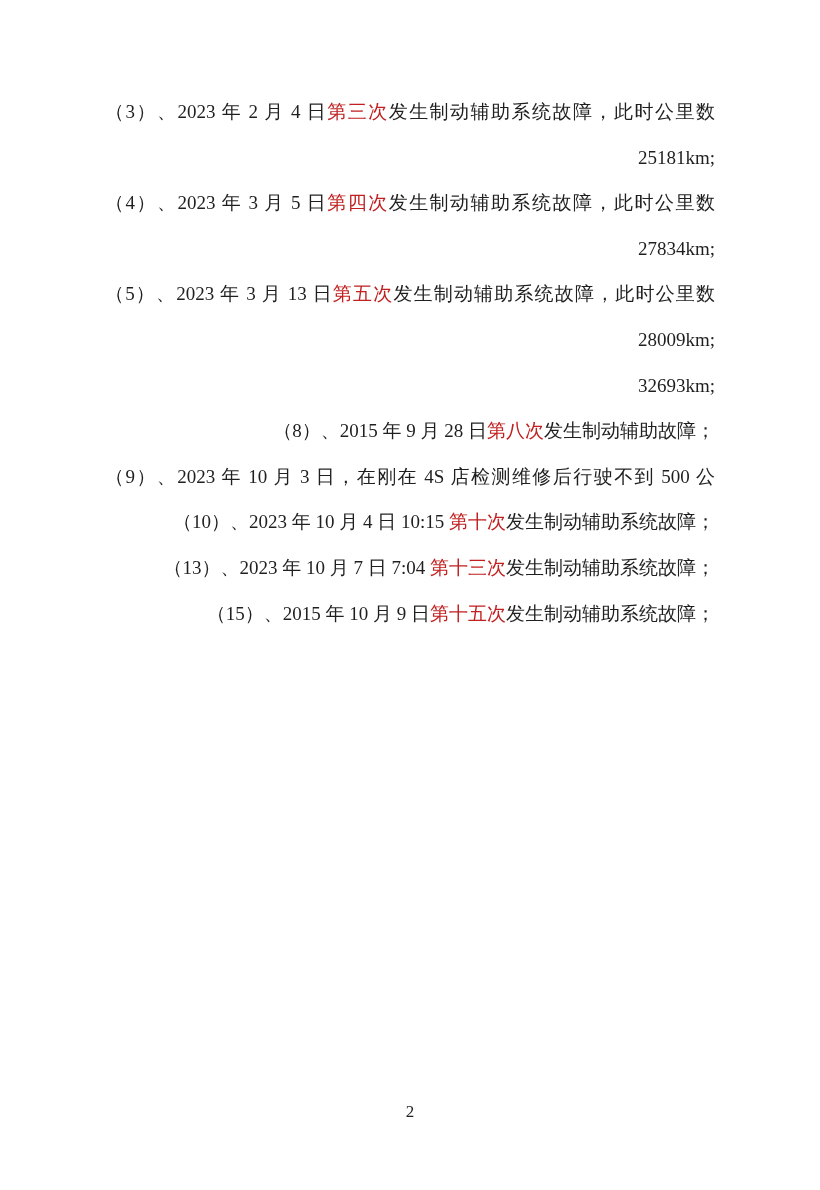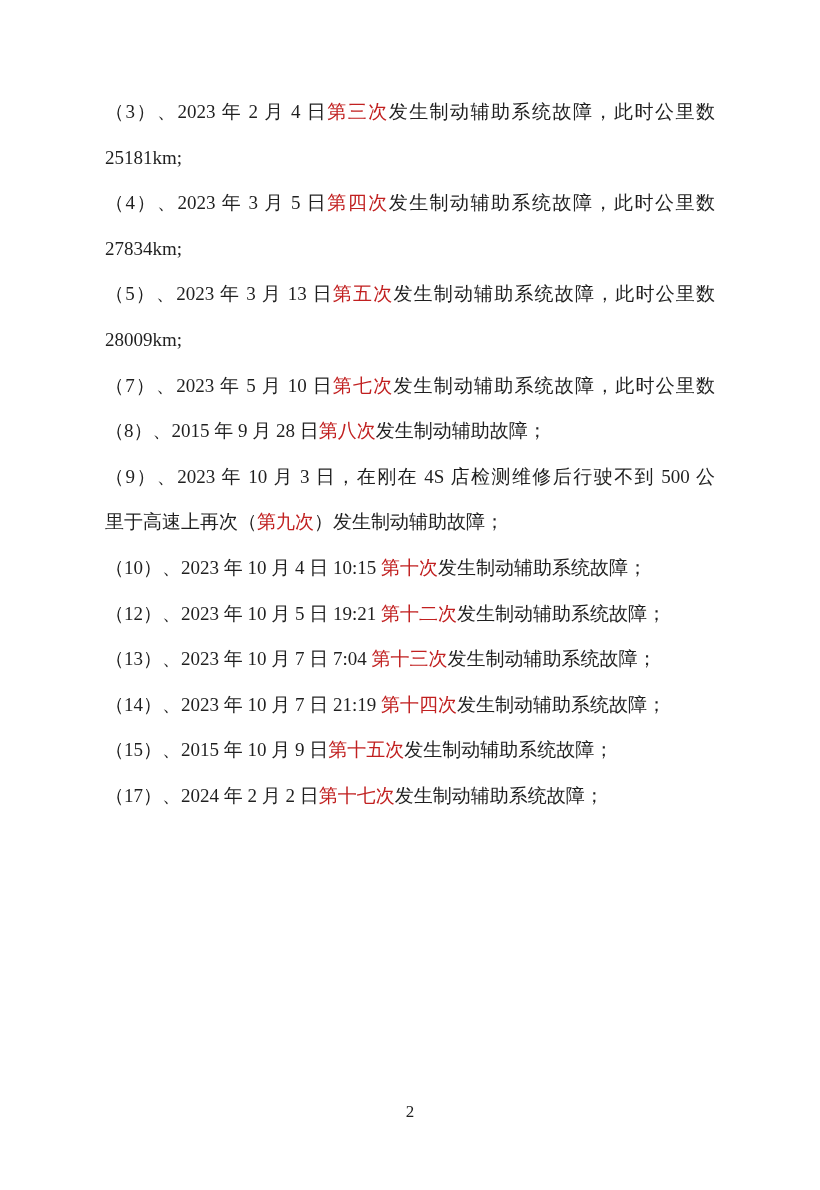--- a/index.html
+++ b/index.html
@@ -20,21 +20,21 @@
     position: absolute;
     left: 105px;
     top: 89px;
     width: 610px;
     font-size: 19px;
     color: var(--ink, #1f1f1f);
   }
   .line {
     height: 45.6px;
     line-height: 45.6px;
-    text-align: left;
+    text-align: right;
     white-space: nowrap;
   }
   .line.justify {
     white-space: normal;
     text-align: justify;
     text-align-last: justify;
     overflow: hidden;
   }
   .hl {
     color: var(--hl, #c12020);
@@ -55,25 +55,21 @@
 <body>
 
 <div class="page">
   <div class="doc-body">
       <div class="line justify"><span>（3）、2023 年 2 月 4 日</span><span class="hl">第三次</span><span>发生制动辅助系统故障，此时公里数</span></div>
       <div class="line"><span>25181km;</span></div>
       <div class="line justify"><span>（4）、2023 年 3 月 5 日</span><span class="hl">第四次</span><span>发生制动辅助系统故障，此时公里数</span></div>
       <div class="line"><span>27834km;</span></div>
       <div class="line justify"><span>（5）、2023 年 3 月 13 日</span><span class="hl">第五次</span><span>发生制动辅助系统故障，此时公里数</span></div>
       <div class="line"><span>28009km;</span></div>
-      <div class="line justify"><span>（7）、2023 年 5 月 10 日</span><span class="hl">第七次</span><span>发生制动辅助系统故障，此时公里数</span></div>
+      <div class="line"><span>32693km;</span></div>
       <div class="line"><span>（8）、2015 年 9 月 28 日</span><span class="hl">第八次</span><span>发生制动辅助故障；</span></div>
       <div class="line justify"><span>（9）、2023 年 10 月 3 日，在刚在 4S 店检测维修后行驶不到 500 公</span></div>
-      <div class="line"><span>里于高速上再次（</span><span class="hl">第九次</span><span>）发生制动辅助故障；</span></div>
       <div class="line"><span>（10）、2023 年 10 月 4 日 10:15 </span><span class="hl">第十次</span><span>发生制动辅助系统故障；</span></div>
-      <div class="line"><span>（12）、2023 年 10 月 5 日 19:21 </span><span class="hl">第十二次</span><span>发生制动辅助系统故障；</span></div>
       <div class="line"><span>（13）、2023 年 10 月 7 日 7:04 </span><span class="hl">第十三次</span><span>发生制动辅助系统故障；</span></div>
-      <div class="line"><span>（14）、2023 年 10 月 7 日 21:19 </span><span class="hl">第十四次</span><span>发生制动辅助系统故障；</span></div>
       <div class="line"><span>（15）、2015 年 10 月 9 日</span><span class="hl">第十五次</span><span>发生制动辅助系统故障；</span></div>
-      <div class="line"><span>（17）、2024 年 2 月 2 日</span><span class="hl">第十七次</span><span>发生制动辅助系统故障；</span></div>
     </div>
   <div class="page-number">2</div>
 </div>
 
 </body></html>

